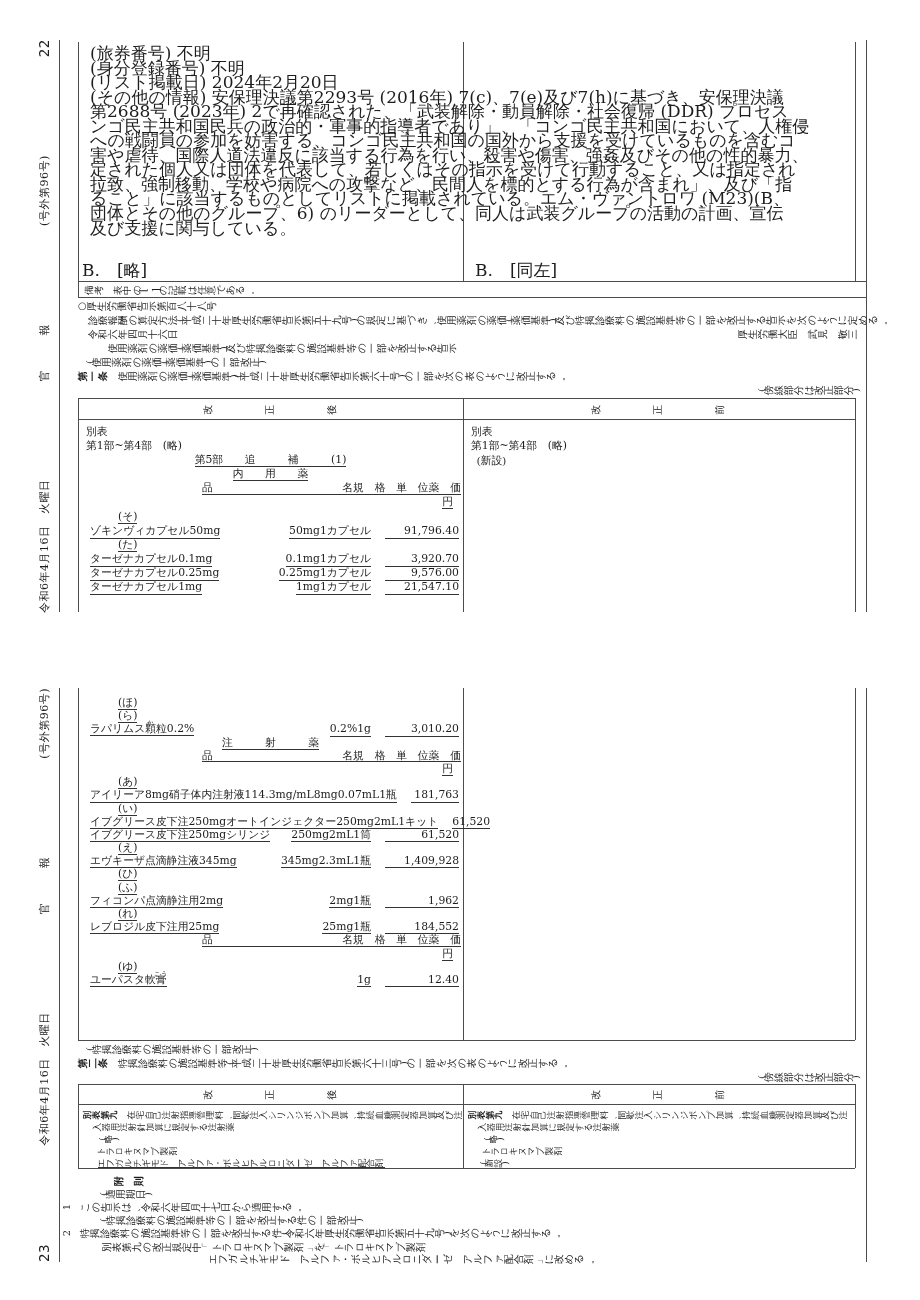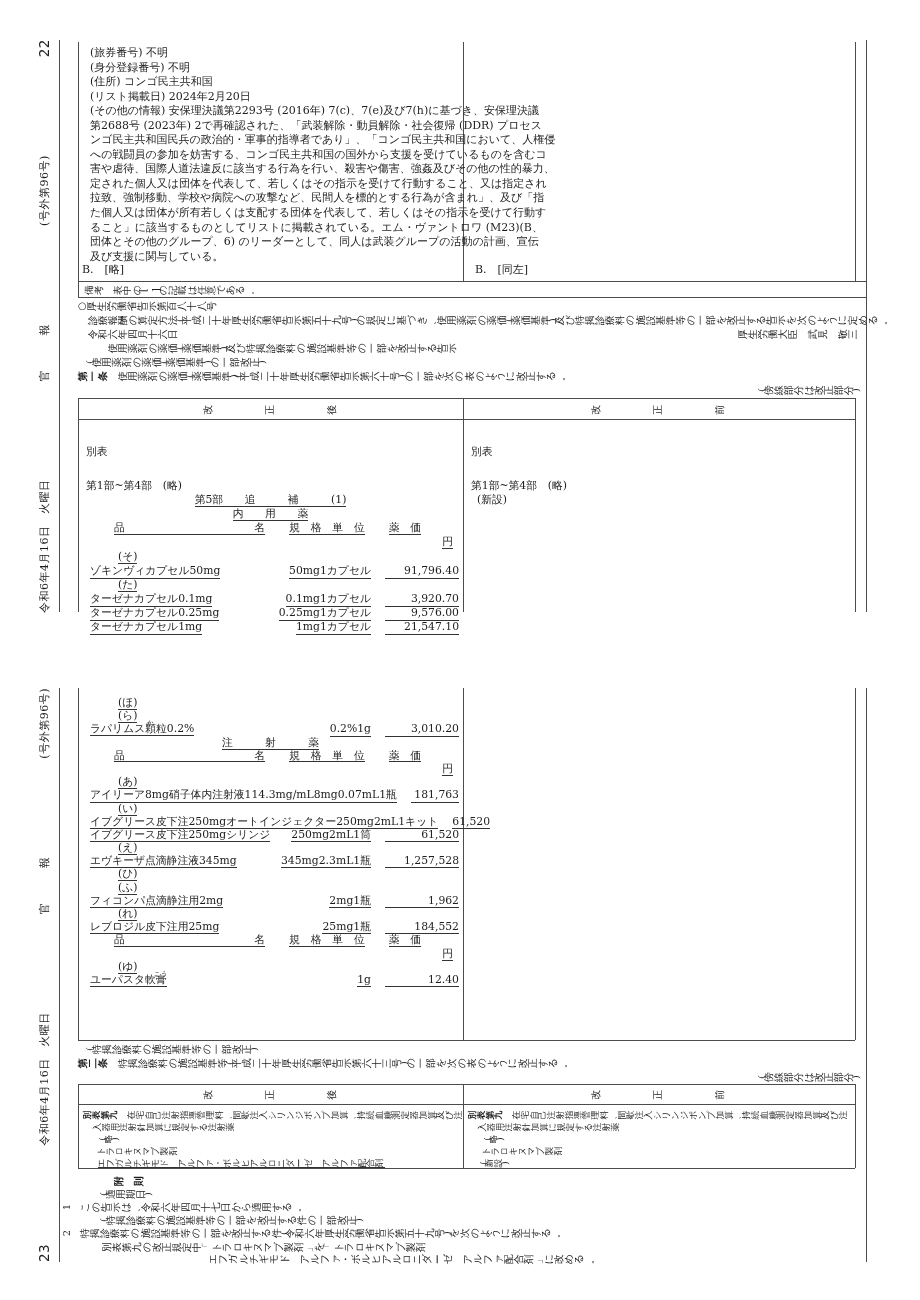--- a/index.html
+++ b/index.html
@@ -13,36 +13,36 @@
   .rline{position:absolute;height:13px;font-size:10px;line-height:13px;}
   .rline .b{font-weight:bold;}
   .rsmall{font-size:8.8px;}
   .tr{text-align:right;padding-right:8px;}
   .flexline{display:flex;justify-content:space-between;}
   
   .mstrip{position:absolute;height:18px;display:flex;justify-content:space-between;
           align-items:center;transform:rotate(-90deg);font-size:11px;letter-spacing:.5px;}
   .pnum{font-size:13.5px;font-family:"DejaVu Sans","Liberation Sans",sans-serif;}
   
-  .sanc{position:absolute;font-size:11px;line-height:14.55px;}
+  .sanc{position:absolute;font-size:17px;line-height:14.55px;}
   .sline{height:14.55px;white-space:nowrap;}
   
   .cellblock{position:absolute;font-size:10.8px;--lh:14.1px;padding-top:6px;}
   .cellblock.tight{--lh:13.2px;}
   .tl,.krow,.drow,.chead,.yenrow{height:var(--lh);line-height:var(--lh);white-space:nowrap;}
-  .pl8{padding-left:8px;margin-top:20px;} .pl14{padding-left:14px;}
+  .pl8{padding-left:8px;} .pl14{padding-left:14px;font-family:Liberation Serif, serif;}
   .center{text-align:center;}
   .u{border-bottom:1px solid #333;}
   .krow{padding-left:40px;}
   .drow{display:flex;align-items:baseline;padding:0 4px 0 12px;}
   .ds{margin-left:auto;text-align:right;}
   .dp{width:74px;text-align:right;margin-left:14px;}
   .dncell{position:relative;display:inline-block;}
   .rubym{position:absolute;top:-5px;font-size:6.5px;font-style:normal;letter-spacing:0;}
-  .chead{display:flex;justify-content:flex-start;padding-left:36px;padding-right:2px;gap:24px;}
+  .chead{display:flex;justify-content:flex-end;padding-left:36px;padding-right:2px;}
   .yenrow{text-align:right;padding-right:10px;}
   
   .hdrcell{position:absolute;display:flex;justify-content:center;align-items:center;
            font-size:10px;height:21px;}
   .hdrgap .rg{margin:0 26px;}
 </style>
 </head>
 <body>
 
 <div class="page">
@@ -59,30 +59,28 @@
   <div class="vline" style="left:78px;top:42px;height:255px"></div>
   <div class="vline" style="left:463px;top:42px;height:239px"></div>
   <div class="vline" style="left:855px;top:42px;height:239px"></div>
   <div class="hline" style="left:78px;top:281px;width:788px"></div>
   <div class="hline" style="left:297px;top:297px;width:0px"></div>
   <div class="hline" style="left:78px;top:297px;width:788px"></div>
 
   <div class="sanc" style="left:90px;top:46px;width:372px">
     <div class="sline">(旅券番号) 不明</div>
     <div class="sline">(身分登録番号) 不明</div>
-    <div class="sline">(住所) コンゴ民主共和国</div>
     <div class="sline">(リスト掲載日) 2024年2月20日</div>
     <div class="sline">(その他の情報) 安保理決議第2293号 (2016年) 7(c)、7(e)及び7(h)に基づき、安保理決議</div>
     <div class="sline">第2688号 (2023年) 2で再確認された、「武装解除・動員解除・社会復帰 (DDR) プロセス</div>
     <div class="sline">ンゴ民主共和国民兵の政治的・軍事的指導者であり」、「コンゴ民主共和国において、人権侵</div>
     <div class="sline">への戦闘員の参加を妨害する、コンゴ民主共和国の国外から支援を受けているものを含むコ</div>
     <div class="sline">害や虐待、国際人道法違反に該当する行為を行い、殺害や傷害、強姦及びその他の性的暴力、</div>
     <div class="sline">定された個人又は団体を代表して、若しくはその指示を受けて行動すること、又は指定され</div>
     <div class="sline">拉致、強制移動、学校や病院への攻撃など、民間人を標的とする行為が含まれ」、及び「指</div>
-    <div class="sline">た個人又は団体が所有若しくは支配する団体を代表して、若しくはその指示を受けて行動す</div>
     <div class="sline">ること」に該当するものとしてリストに掲載されている。エム・ヴァントロワ (M23)(B、</div>
     <div class="sline">団体とその他のグループ、6) のリーダーとして、同人は武装グループの活動の計画、宣伝</div>
     <div class="sline">及び支援に関与している。</div>
   </div>
   <div class="sanc" style="left:82px;top:263px">B.　[略]</div>
   <div class="sanc" style="left:475px;top:263px">B.　[同左]</div>
   <div class="rline rotchars" style="left:84px;top:283px;font-size:9.5px"><span class="rg">備</span><span class="rg">考</span><span class="rg">　</span><span class="rg">表</span><span class="rg">中</span><span class="rg">の</span><span class="rg">[</span><span class="rg">　</span><span class="rg">]</span><span class="rg">の</span><span class="rg">記</span><span class="rg">載</span><span class="rg">は</span><span class="rg">任</span><span class="rg">意</span><span class="rg">で</span><span class="rg">あ</span><span class="rg">る</span><span class="rg">。</span></div>
 
   <div class="rline rotchars" style="left:78px;top:299px;width:788px"><span class="rg">○</span><span class="rg">厚</span><span class="rg">生</span><span class="rg">労</span><span class="rg">働</span><span class="rg">省</span><span class="rg">告</span><span class="rg">示</span><span class="rg">第</span><span class="rg">百</span><span class="rg">八</span><span class="rg">十</span><span class="rg">八</span><span class="rg">号</span></div>
   <div class="rline rotchars" style="left:78px;top:313px;width:788px"><span class="rg">　</span><span class="rg">診</span><span class="rg">療</span><span class="rg">報</span><span class="rg">酬</span><span class="rg">の</span><span class="rg">算</span><span class="rg">定</span><span class="rg">方</span><span class="rg">法</span><span class="rg">(</span><span class="rg">平</span><span class="rg">成</span><span class="rg">二</span><span class="rg">十</span><span class="rg">年</span><span class="rg">厚</span><span class="rg">生</span><span class="rg">労</span><span class="rg">働</span><span class="rg">省</span><span class="rg">告</span><span class="rg">示</span><span class="rg">第</span><span class="rg">五</span><span class="rg">十</span><span class="rg">九</span><span class="rg">号</span><span class="rg">)</span><span class="rg">の</span><span class="rg">規</span><span class="rg">定</span><span class="rg">に</span><span class="rg">基</span><span class="rg">づ</span><span class="rg">き</span><span class="rg">、</span><span class="rg">使</span><span class="rg">用</span><span class="rg">薬</span><span class="rg">剤</span><span class="rg">の</span><span class="rg">薬</span><span class="rg">価</span><span class="rg">(</span><span class="rg">薬</span><span class="rg">価</span><span class="rg">基</span><span class="rg">準</span><span class="rg">)</span><span class="rg">及</span><span class="rg">び</span><span class="rg">特</span><span class="rg">掲</span><span class="rg">診</span><span class="rg">療</span><span class="rg">料</span><span class="rg">の</span><span class="rg">施</span><span class="rg">設</span><span class="rg">基</span><span class="rg">準</span><span class="rg">等</span><span class="rg">の</span><span class="rg">一</span><span class="rg">部</span><span class="rg">を</span><span class="rg">改</span><span class="rg">正</span><span class="rg">す</span><span class="rg">る</span><span class="rg">告</span><span class="rg">示</span><span class="rg">を</span><span class="rg">次</span><span class="rg">の</span><span class="rg">よ</span><span class="rg">う</span><span class="rg">に</span><span class="rg">定</span><span class="rg">め</span><span class="rg">る</span><span class="rg">。</span></div>
@@ -197,21 +195,21 @@
       </div>
     <div class="drow">
         <span class="u">イブグリース皮下注250mgシリンジ</span>
         <span class="ds u">250mg2mL1筒</span>
         <span class="dp u">61,520</span>
       </div>
     <div class="krow"><span class="u">(え)</span></div>
     <div class="drow">
         <span class="u">エヴキーザ点滴静注液345mg</span>
         <span class="ds u">345mg2.3mL1瓶</span>
-        <span class="dp u">1,257,528</span>
+        <span class="dp u">1,409,928</span>
       </div>
     <div class="krow"><span class="u">(ひ)</span></div>
     <div class="krow"><span class="u">(ふ)</span></div>
     <div class="drow">
         <span class="u">フィコンパ点滴静注用2mg</span>
         <span class="ds u">2mg1瓶</span>
         <span class="dp u">1,962</span>
       </div>
     <div class="krow"><span class="u">(れ)</span></div>
     <div class="drow">

